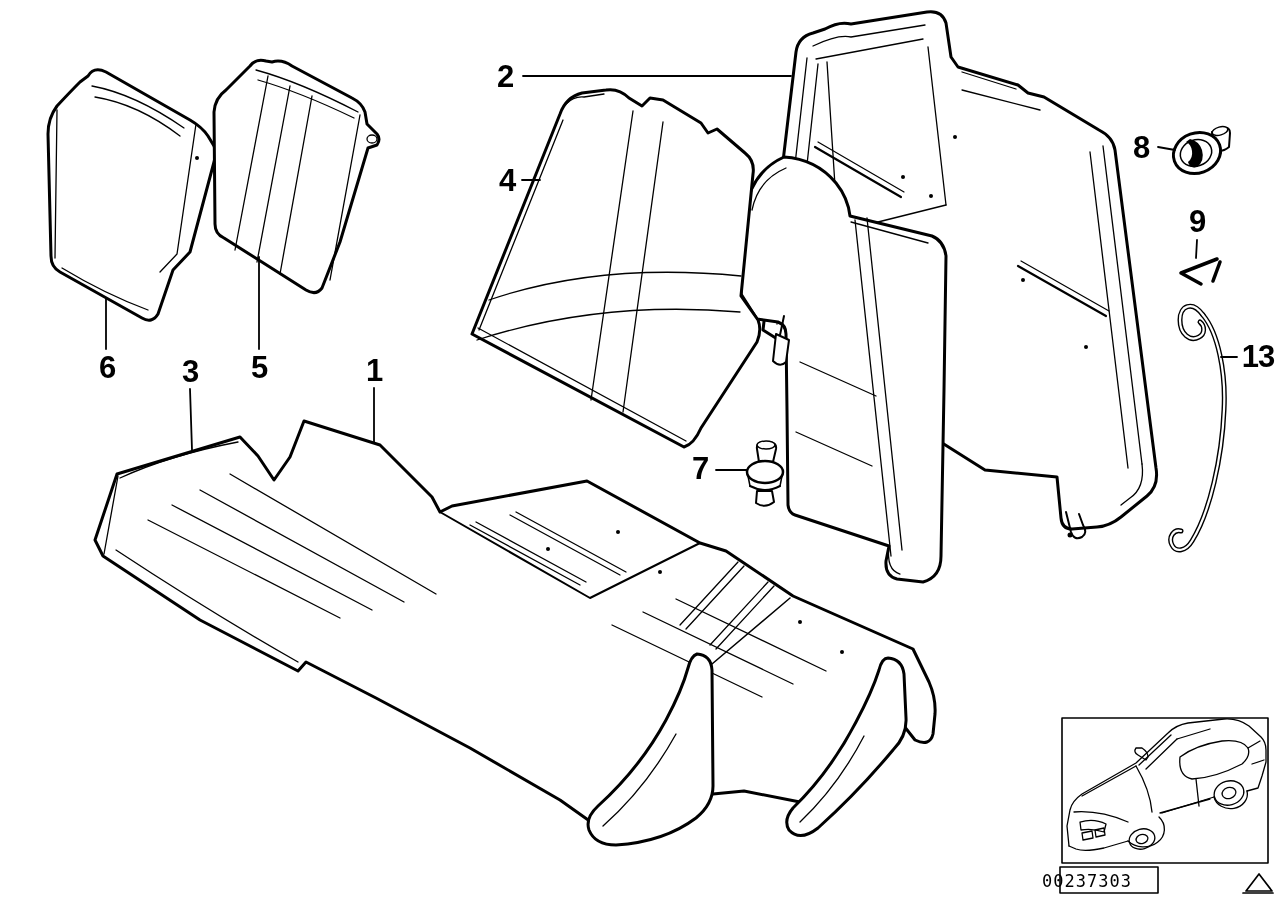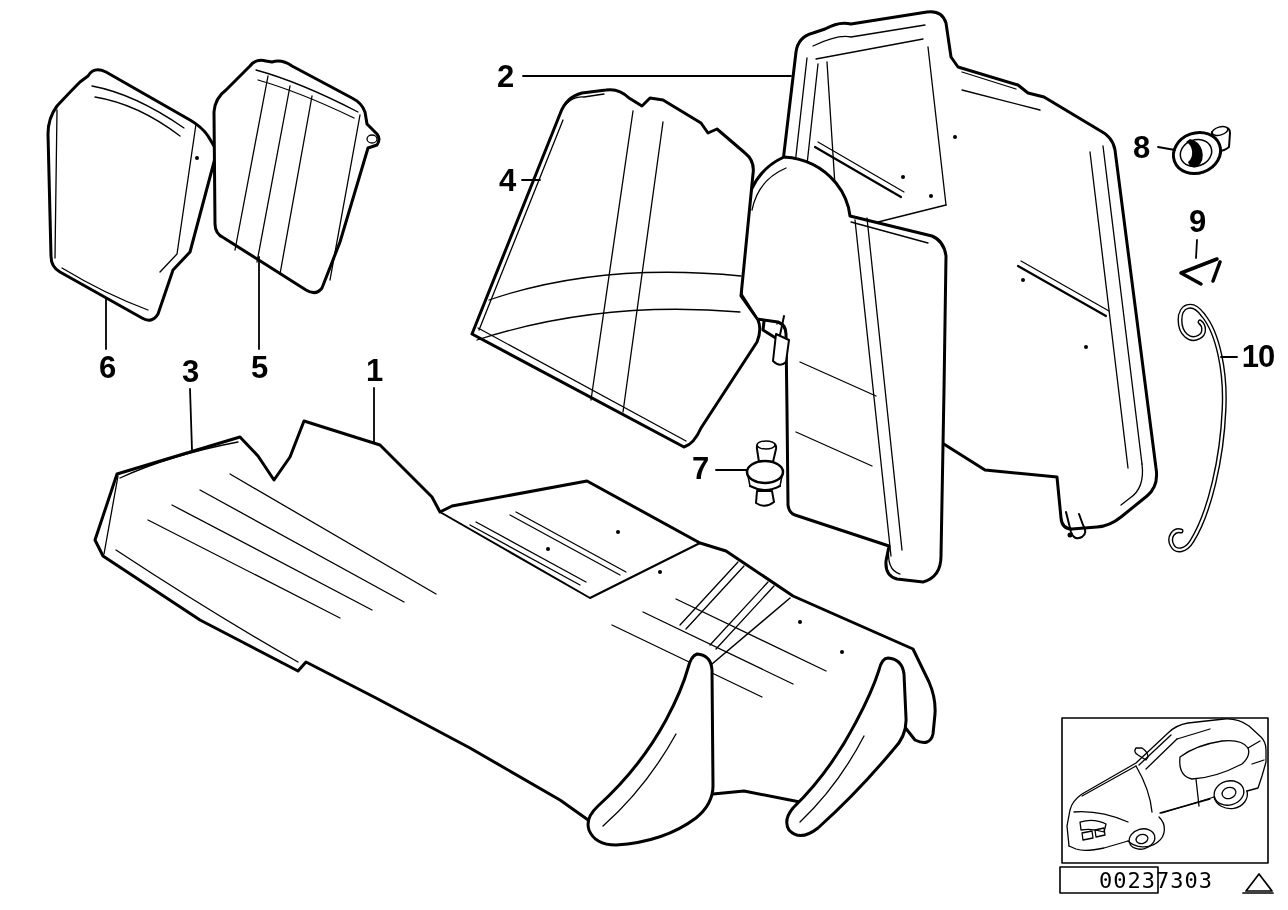--- a/index.html
+++ b/index.html
@@ -8,22 +8,22 @@
     font-family:"Liberation Sans",sans-serif;overflow:hidden;
   }
   .art{position:absolute;left:0;top:0;}
   .callout{
     position:absolute;transform:translate(-50%,-50%);
     font-family:"Liberation Sans",sans-serif;font-weight:bold;
     font-size:31px;line-height:1;color:#000;cursor:pointer;
     letter-spacing:-1px;
   }
   .pn-text{
-    position:absolute;left:1099px;top:871px;width:92px;height:22px;
-    font-family:"DejaVu Sans Mono",monospace;font-size:22px;line-height:20px;
+    position:absolute;left:1042px;top:871px;width:92px;height:22px;
+    font-family:"DejaVu Sans Mono",monospace;font-size:17px;line-height:20px;
     letter-spacing:1px;color:#000;white-space:nowrap;
   }
 </style>
 </head>
 <body>
 
 <div class="canvas">
 
   <svg class="art" width="1288" height="910" viewBox="0 0 1288 910">
     <g stroke="#000" fill="none" stroke-linejoin="round" stroke-linecap="round">
@@ -238,17 +238,17 @@
 
   <div class="callout" style="left:374px;top:370px;">1</div>
   <div class="callout" style="left:505px;top:76px;">2</div>
   <div class="callout" style="left:190px;top:371px;">3</div>
   <div class="callout" style="left:507px;top:180px;">4</div>
   <div class="callout" style="left:259px;top:367px;">5</div>
   <div class="callout" style="left:107px;top:367px;">6</div>
   <div class="callout" style="left:700px;top:468px;">7</div>
   <div class="callout" style="left:1141px;top:147px;">8</div>
   <div class="callout" style="left:1197px;top:221px;">9</div>
-  <div class="callout" style="left:1258px;top:356px;">10</div>
+  <div class="callout" style="left:1258px;top:356px;">13</div>
 
   <div class="pn-text">00237303</div>
 
 </div>
 
 </body></html>

